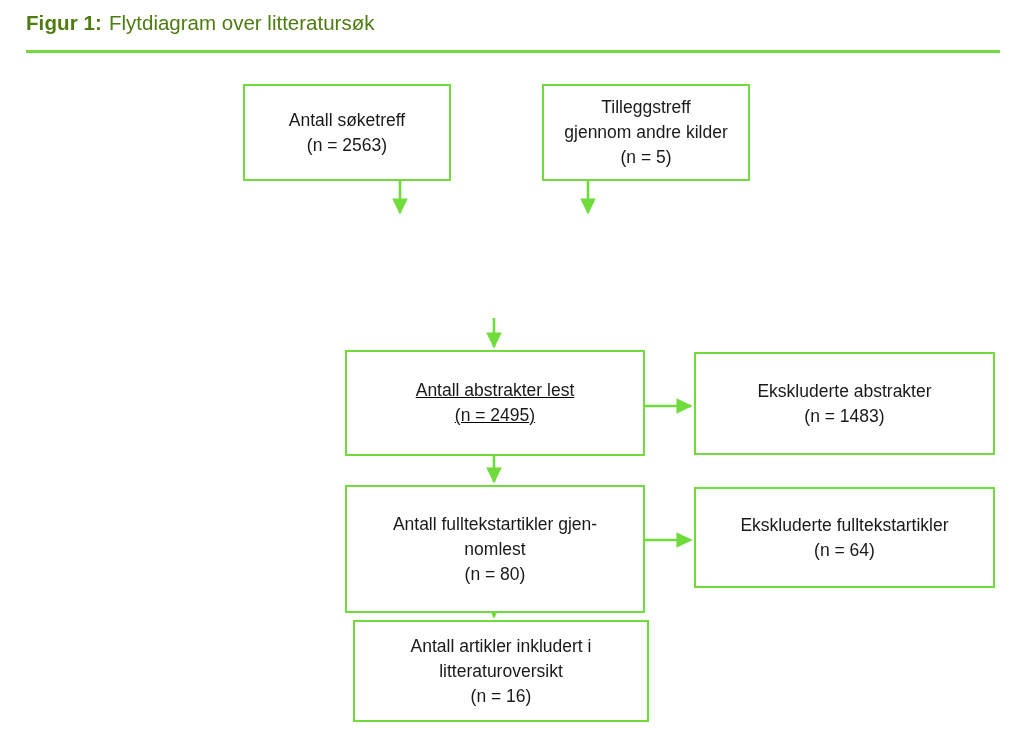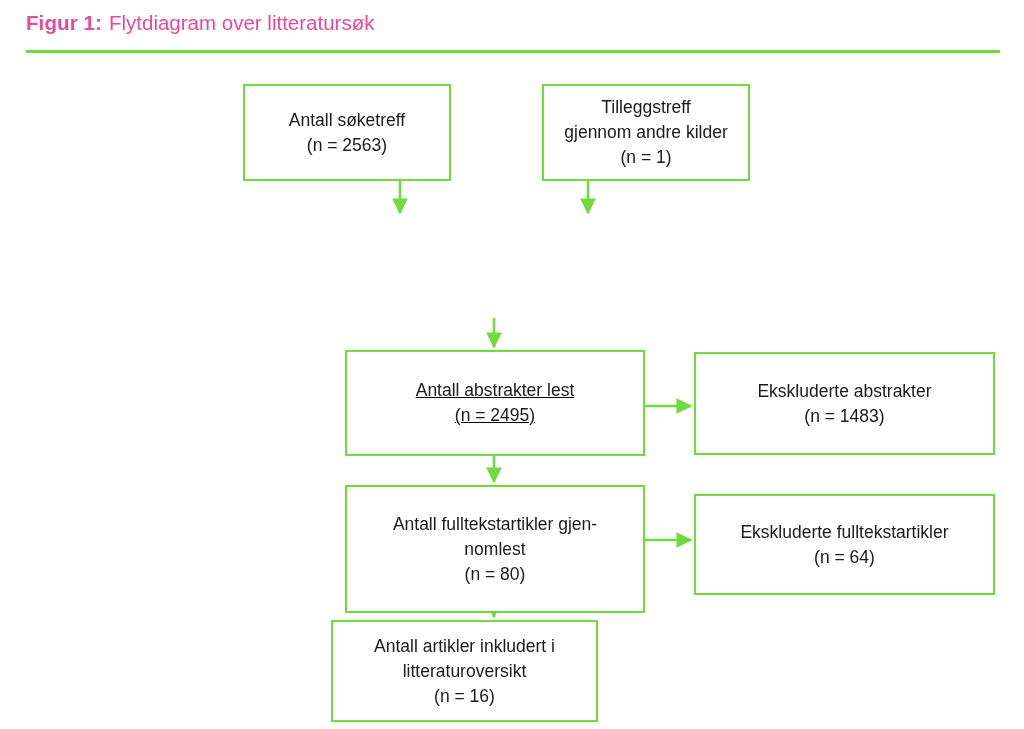--- a/index.html
+++ b/index.html
@@ -17,21 +17,21 @@
   }
 
   
   #figure-caption {
     position: absolute;
     left: 26px;
     top: 10px;
     font-size: 20.5px;
     line-height: 26px;
     white-space: nowrap;
-    color: #ec4899;
+    color: #4d7c0f;
   }
   #figure-caption .caption-label {
     font-weight: bold;
     letter-spacing: 0.1px;
   }
   #figure-caption .caption-text {
     font-weight: normal;
     margin-left: 7px;
   }
 
@@ -80,22 +80,22 @@
     white-space: pre-line;
   }
 
   
   #node-search-hits        { left: 243px; top: 84px;  width: 208px; height: 97px; }
   #node-additional-hits    { left: 542px; top: 84px;  width: 208px; height: 97px; }
   #node-after-duplicates   { left: 345px; top: 216px; width: 300px; height: 102px; }
   #node-abstracts-read     { left: 345px; top: 350px; width: 300px; height: 106px; text-decoration: underline; }
   #node-excluded-abstracts { left: 694px; top: 352px; width: 301px; height: 103px; }
   #node-fulltext-read      { left: 345px; top: 485px; width: 300px; height: 128px; text-align: center; }
-  #node-excluded-fulltext  { left: 694px; top: 487px; width: 301px; height: 101px; margin-top: 7px; }
-  #node-included-articles  { left: 331px; top: 620px; width: 267px; height: 102px; }
+  #node-excluded-fulltext  { left: 694px; top: 487px; width: 301px; height: 101px; }
+  #node-included-articles  { left: 353px; top: 620px; width: 296px; height: 102px; }
 </style>
 </head>
 <body>
 
 <div id="figure-caption">
   <span class="caption-label">Figur 1:</span><span class="caption-text">Flytdiagram over litteratursøk</span>
 </div>
 <div id="caption-rule"></div>
 
 <div id="flow-canvas">
@@ -126,21 +126,21 @@
   </svg>
 
   <div class="flow-box" id="node-search-hits">
     <span class="box-text">Antall søketreff
 (n = 2563)</span>
   </div>
 
   <div class="flow-box" id="node-additional-hits">
     <span class="box-text">Tilleggstreff
 gjennom andre kilder
-(n = 1)</span>
+(n = 5)</span>
   </div>
 
 
   <div class="flow-box" id="node-abstracts-read">
     <span class="box-text">Antall abstrakter lest
 (n = 2495)</span>
   </div>
 
   <div class="flow-box" id="node-excluded-abstracts">
     <span class="box-text">Ekskluderte abstrakter

